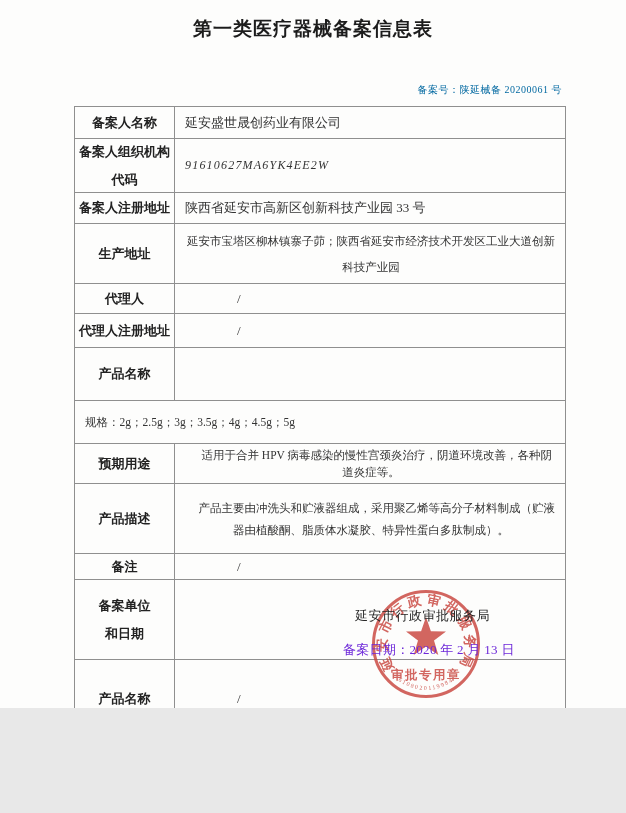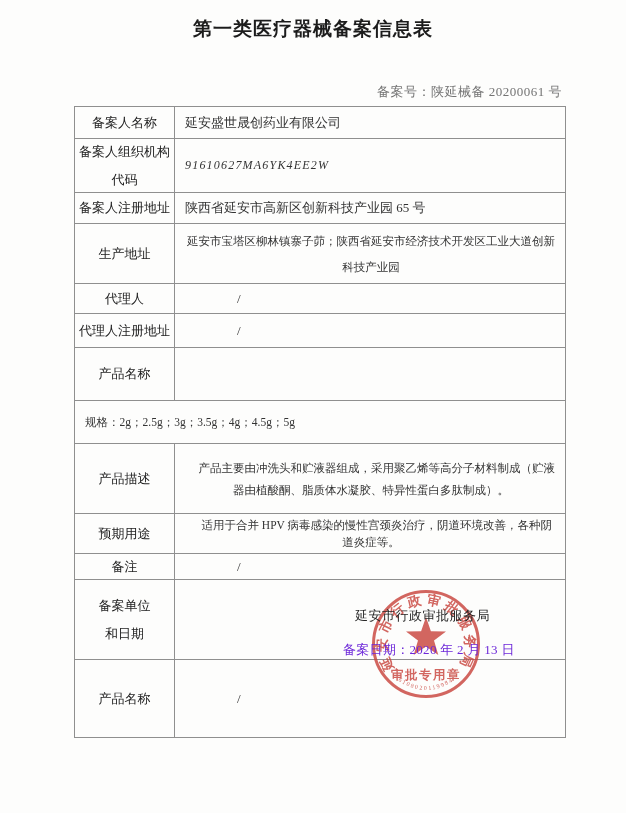--- a/index.html
+++ b/index.html
@@ -1,48 +1,48 @@
 <!DOCTYPE html>
 <html><head>
 <meta charset="utf-8">
 <style>
   html,body{margin:0;padding:0;background:#e8e8e8;}
   .page{
     position:relative;
-    width:626px;height:813px;
+    width:626px;height:708px;
     margin:0 auto;
     background:#fdfdfc;
     font-family:"Liberation Serif","DejaVu Serif",serif;
     color:#2e2e2e;
     overflow:hidden;
   }
   .doc-title{
     position:absolute;left:0;top:16px;width:100%;
     margin:0;text-align:center;
     font-size:19px;font-weight:bold;letter-spacing:1px;color:#1c1c1c;
   }
   .record-no{
     position:absolute;top:83px;right:64px;
-    font-size:13px;color:#737373;letter-spacing:.5px;
+    font-size:10px;color:#0369a1;letter-spacing:.5px;
   }
   .form-table{
     position:absolute;left:74px;top:106px;width:490px;
     border:1px solid #8f8f8f;background:transparent;
   }
   .row{display:flex;border-bottom:1px solid #8f8f8f;box-sizing:border-box;}
   .row:last-child{border-bottom:none;}
   .r1{height:32px}.r2{height:54px}.r3{height:31px}.r4{height:60px}
   .r5{height:30px}.r6{height:34px}.r7{height:53px}.r8{height:43px}
   .r9{height:70px}.r10{height:40px}.r11{height:26px}.r12{height:80px}
   .r13{height:77px}
   .cell-label{
     width:100px;flex:0 0 100px;box-sizing:border-box;
     border-right:1px solid #8f8f8f;
     display:flex;align-items:center;justify-content:center;
-    text-align:center;font-weight:normal;font-size:13px;color:#222;
+    text-align:center;font-weight:bold;font-size:13px;color:#222;
     padding:0 4px;white-space:pre-line;line-height:2.1;
   }
   .cell-value{
     flex:1;display:flex;align-items:center;
     padding:0 8px 0 10px;font-size:13px;color:#333;
     position:relative;box-sizing:border-box;
   }
   .v-code .para-text{letter-spacing:1.2px;font-size:12px;font-style:italic;}
   .v-slash{padding-left:62px;}
   .small .para-text{font-size:11.5px;text-align:center;}
@@ -93,21 +93,21 @@
       <div class="cell-label">备案人组织机构
 代码</div>
       <div class="cell-value v-code">
           <span class="para-text">91610627MA6YK4EE2W</span>
         </div>
     </div>
 
     <div class="row r3">
       <div class="cell-label">备案人注册地址</div>
       <div class="cell-value">
-          <span class="para-text">陕西省延安市高新区创新科技产业园 65 号</span>
+          <span class="para-text">陕西省延安市高新区创新科技产业园 33 号</span>
         </div>
     </div>
 
     <div class="row r4">
       <div class="cell-label">生产地址</div>
       <div class="cell-value small">
           <span class="para-text">延安市宝塔区柳林镇寨子茆；陕西省延安市经济技术开发区工业大道创新科技产业园</span>
         </div>
     </div>
 
@@ -128,31 +128,31 @@
     <div class="row r7">
       <div class="cell-label">产品名称</div>
     </div>
 
     <div class="row r8">
       <div class="cell-value small">
           <span class="para-text">规格：2g；2.5g；3g；3.5g；4g；4.5g；5g</span>
         </div>
     </div>
 
+    <div class="row r10">
+      <div class="cell-label">预期用途</div>
+      <div class="cell-value small indent">
+          <span class="para-text">适用于合并 HPV 病毒感染的慢性宫颈炎治疗，阴道环境改善，各种阴道炎症等。</span>
+        </div>
+    </div>
+
     <div class="row r9">
       <div class="cell-label">产品描述</div>
       <div class="cell-value small indent">
           <span class="para-text">产品主要由冲洗头和贮液器组成，采用聚乙烯等高分子材料制成（贮液器由植酸酮、脂质体水凝胶、特异性蛋白多肽制成）。</span>
-        </div>
-    </div>
-
-    <div class="row r10">
-      <div class="cell-label">预期用途</div>
-      <div class="cell-value small indent">
-          <span class="para-text">适用于合并 HPV 病毒感染的慢性宫颈炎治疗，阴道环境改善，各种阴道炎症等。</span>
         </div>
     </div>
 
     <div class="row r11">
       <div class="cell-label">备注</div>
       <div class="cell-value v-slash">
           <span class="para-text">/</span>
         </div>
     </div>
 

